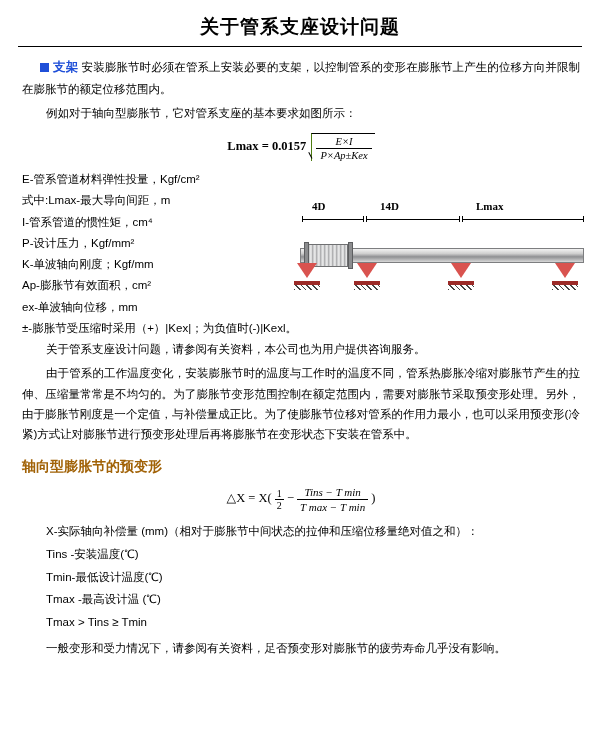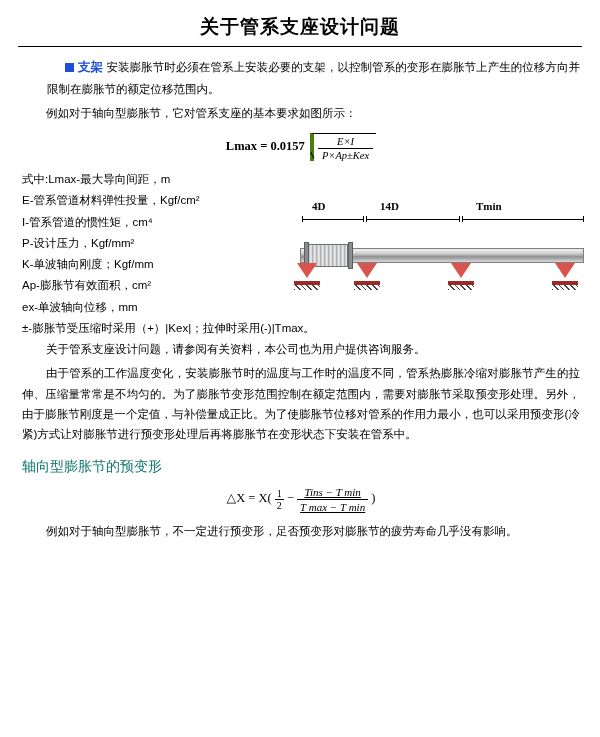--- a/index.html
+++ b/index.html
@@ -39,43 +39,42 @@
   }
   p.para {
     font-size: 11.5px;
     line-height: 1.75;
     margin: 0 0 4px 0;
     text-align: justify;
     text-indent: 24px;
   }
   p.para.noindent {
     text-indent: 0;
-    margin-left: 25px;
   }
   .sq {
     display: inline-block;
     width: 9px;
     height: 9px;
     background: #1f4fd8;
     margin-right: 4px;
     vertical-align: -1px;
   }
   .blue-head {
     color: #1f4fd8;
     font-weight: bold;
     font-size: 12.5px;
   }
   .heading-line {
     margin: 10px 0 2px 0;
     font-size: 12.5px;
     text-indent: 0;
   }
   .subhead-blue {
-    color: #0f766e;
-    font-weight: normal;
+    color: #a16207;
+    font-weight: bold;
     font-size: 14px;
     margin: 14px 0 6px 0;
     text-indent: 0;
   }
   .formula-box {
     text-align: center;
     margin: 10px 0 8px 0;
   }
   .formula-inner {
     display: inline-block;
@@ -98,21 +97,21 @@
     display: block;
   }
   .frac .den {
     padding: 1px 4px 0 4px;
     display: block;
   }
   .radical {
     display: inline-block;
     vertical-align: middle;
     border-top: 1px solid #000;
-    border-left: 4px solid #4d7c0f;
+    border-left: 1px solid #4d7c0f;
     padding: 2px 3px 0 4px;
     margin-left: 2px;
     position: relative;
   }
   .radical:before {
     content: "";
     position: absolute;
     left: -7px;
     bottom: 2px;
     width: 7px;
@@ -244,21 +243,20 @@
     text-align: center;
     font-size: 12.5px;
     margin: 10px 0 8px 0;
     font-family: "Liberation Serif", serif;
   }
   .eq-center .bigfrac {
     display: inline-block;
     vertical-align: middle;
     text-align: center;
     font-size: 11px;
-    text-decoration: underline;
   }
   .eq-center .bigfrac .num {
     display: block;
     border-bottom: 1px solid #000;
     padding: 0 3px 1px 3px;
   }
   .eq-center .bigfrac .den {
     display: block;
     padding: 1px 3px 0 3px;
   }
@@ -310,28 +308,28 @@
           <span class="frac">
             <span class="num">E×I</span>
             <span class="den">P×Ap±Kex</span>
           </span>
         </span>
       </span>
     </div>
 
     <div class="defs-block">
       <div class="list-lines defs-left">
+        <div>E-管系管道材料弹性投量，Kgf/cm²</div>
         <div>式中:Lmax-最大导向间距，m</div>
-        <div>E-管系管道材料弹性投量，Kgf/cm²</div>
         <div>I-管系管道的惯性矩，cm⁴</div>
         <div>P-设计压力，Kgf/mm²</div>
         <div>K-单波轴向刚度；Kgf/mm</div>
         <div>Ap-膨胀节有效面积，cm²</div>
         <div>ex-单波轴向位移，mm</div>
-        <div>±-膨胀节受压缩时采用（+）|Kex|；拉伸时采用(-)|Tmax。</div>
+        <div>±-膨胀节受压缩时采用（+）|Kex|；为负值时(-)|Kexl。</div>
       </div>
     </div>
 
     <p class="para" style="">关于管系支座设计问题，请参阅有关资料，本公司也为用户提供咨询服务。</p>
 
     <p class="para">由于管系的工作温度变化，安装膨胀节时的温度与工作时的温度不同，管系热膨胀冷缩对膨胀节产生的拉伸、压缩量常常是不均匀的。为了膨胀节变形范围控制在额定范围内，需要对膨胀节采取预变形处理。另外，由于膨胀节刚度是一个定值，与补偿量成正比。为了使膨胀节位移对管系的作用力最小，也可以采用预变形(冷紧)方式让对膨胀节进行预变形处理后再将膨胀节在变形状态下安装在管系中。</p>
 
     <div class="subhead-blue">轴向型膨胀节的预变形</div>
 
     <div class="eq-center">
@@ -342,30 +340,37 @@
       </span>
       <span>−</span>
       <span class="bigfrac" style="font-style:italic;">
         <span class="num">Tins − T min</span>
         <span class="den">T max − T min</span>
       </span>
       <span>)</span>
     </div>
 
 
-
-    <p class="para" style="margin-top:4px;">例如对于轴向型膨胀节，不一定进行预变形，足否预变形对膨胀节的疲劳寿命几乎没有影响。</p>
+    <div class="indent-block">
+      <div>X-实际轴向补偿量 (mm)（相对于膨胀节中间状态的拉伸和压缩位移量绝对值之和）：</div>
+      <div>Tins -安装温度(℃)</div>
+      <div>Tmin-最低设计温度(℃)</div>
+      <div>Tmax -最高设计温 (℃)</div>
+      <div>Tmax &gt; Tins ≥ Tmin</div>
+    </div>
+
+    <p class="para" style="margin-top:4px;">一般变形和受力情况下，请参阅有关资料，足否预变形对膨胀节的疲劳寿命几乎没有影响。</p>
 
   </div>
 
   <div class="figure">
     <div class="fig-labels">
       <span style="left:18px;">4D</span>
       <span style="left:86px;">14D</span>
-      <span style="left:182px;">Tmin</span>
+      <span style="left:182px;">Lmax</span>
     </div>
     <div class="dim-row">
       <div class="dim" style="left:8px;width:60px;"></div>
       <div class="dim" style="left:72px;width:92px;"></div>
       <div class="dim" style="left:168px;width:120px;"></div>
     </div>
     <div class="pipe-area">
       <div class="pipe"></div>
       <div class="bellows"></div>
       <div class="flange" style="left:10px;"></div>

